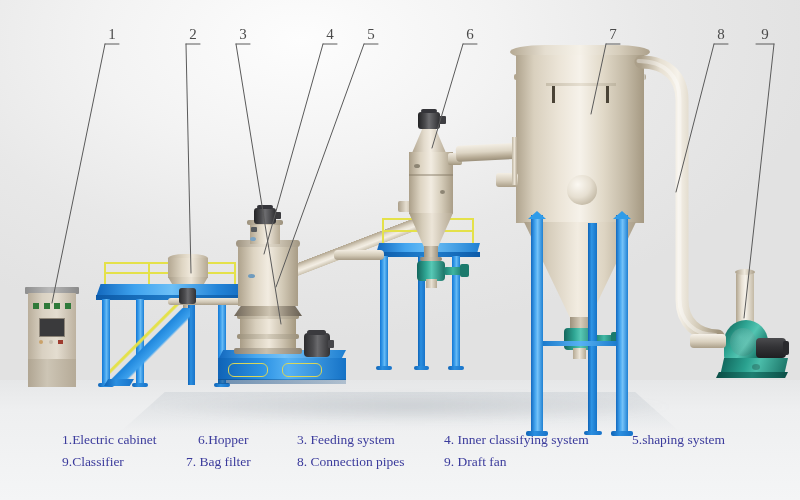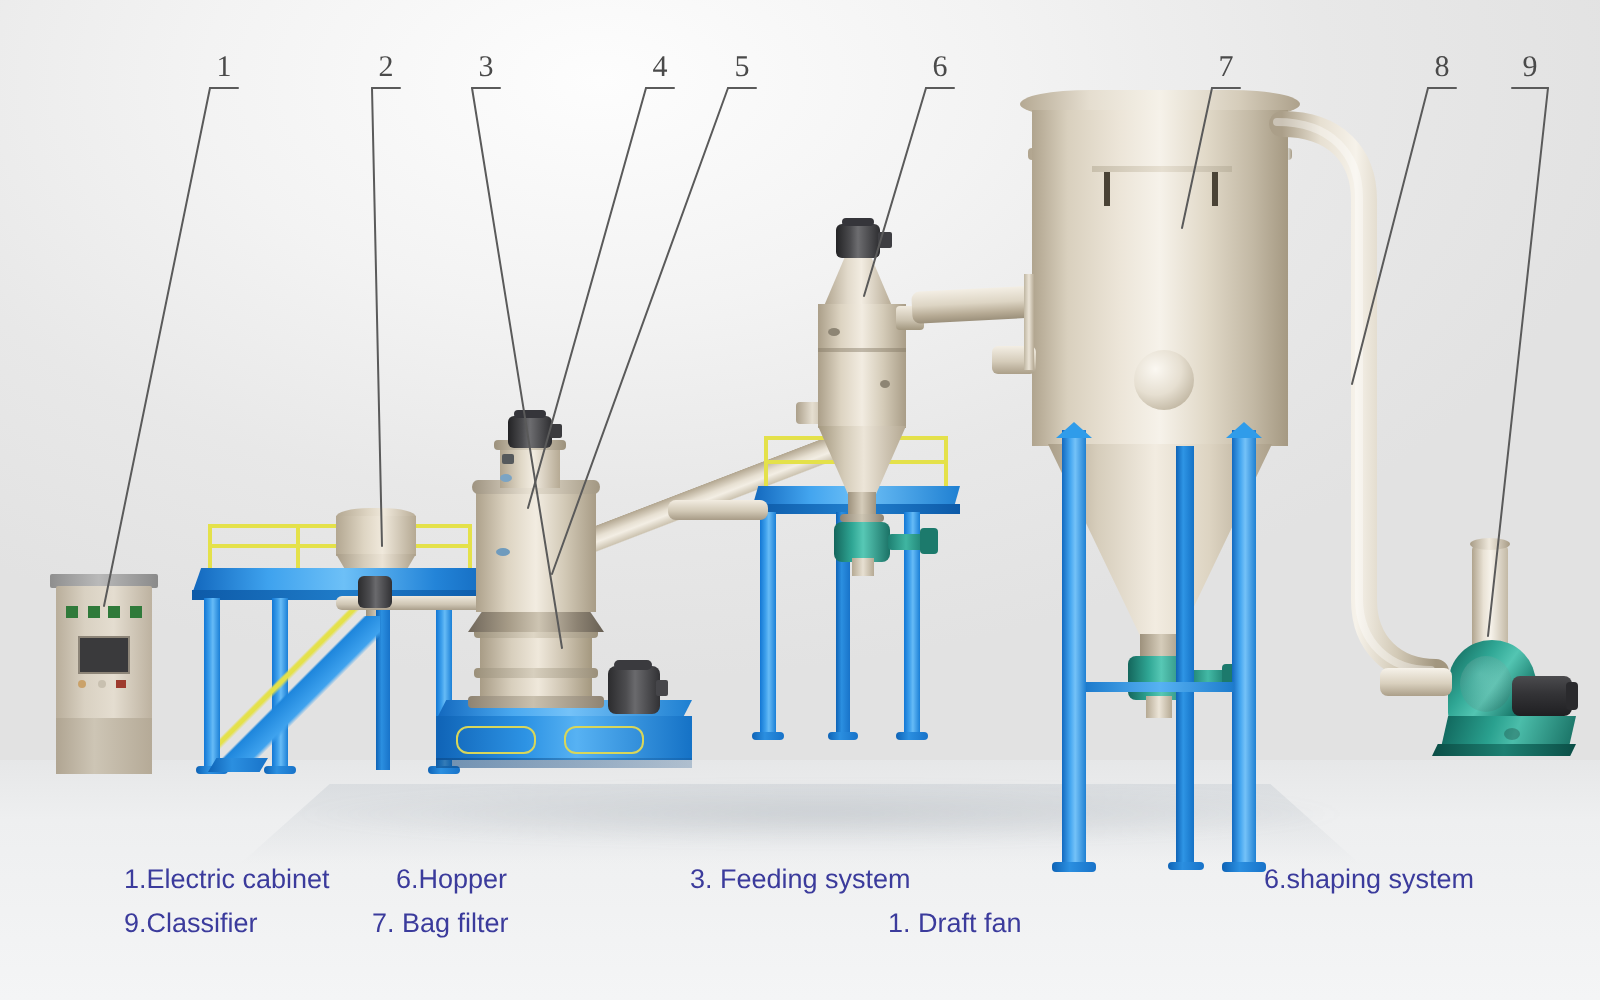--- a/index.html
+++ b/index.html
@@ -39,21 +39,21 @@
   svg.leaders{position:absolute;left:0;top:0;width:800px;height:500px;pointer-events:none;}
   
   .part{position:absolute;}
   .blue{background:linear-gradient(90deg,#1277d4 0%,#3ea0ec 35%,#66bbf6 55%,#1a7fd6 100%);}
   .blue-d{background:linear-gradient(90deg,#0e63b6 0%,#2b8fe0 40%,#1873c9 100%);}
   .dark{background:linear-gradient(90deg,#2c2c2e 0%,#4d4d50 35%,#6a6a6d 52%,#313134 100%);}
   .yellow-rail{background:#e4e14a;}
   
   .legend{
     position:absolute;left:0;top:432px;width:800px;
-    color:#3b3b9c;font-size:13.5px;font-family:Liberation Sans, sans-serif;
+    color:#3b3b9c;font-size:13.5px;font-family:Liberation Serif, serif;
   }
   .legend-row{position:relative;height:22px;}
   .legend-item{position:absolute;white-space:nowrap;top:0;}
 </style>
 </head>
 <body>
 
 <div id="stage">
 
   <div class="floor"></div>
@@ -393,23 +393,25 @@
   <div class="callout-num" style="left:371px;top:27px;">5</div>
   <div class="callout-num" style="left:470px;top:27px;">6</div>
   <div class="callout-num" style="left:613px;top:27px;">7</div>
   <div class="callout-num" style="left:721px;top:27px;">8</div>
   <div class="callout-num" style="left:765px;top:27px;">9</div>
 
   <div class="legend">
     <div class="legend-row">
       <span class="legend-item" style="left:62px;">1.Electric cabinet</span>
       <span class="legend-item" style="left:198px;">6.Hopper</span>
-      <span class="legend-item" style="left:297px;margin-left:48px;">3. Feeding system</span>
-      <span class="legend-item" style="left:632px;">6.shaping system</span>
+      <span class="legend-item" style="left:297px;">3. Feeding system</span>
+      <span class="legend-item" style="left:444px;">4. Inner classifying system</span>
+      <span class="legend-item" style="left:632px;">5.shaping system</span>
     </div>
     <div class="legend-row">
       <span class="legend-item" style="left:62px;">9.Classifier</span>
       <span class="legend-item" style="left:186px;">7. Bag filter</span>
-      <span class="legend-item" style="left:444px;">1. Draft fan</span>
+      <span class="legend-item" style="left:297px;">8. Connection pipes</span>
+      <span class="legend-item" style="left:444px;">9. Draft fan</span>
     </div>
   </div>
 
 </div>
 
 </body></html>

